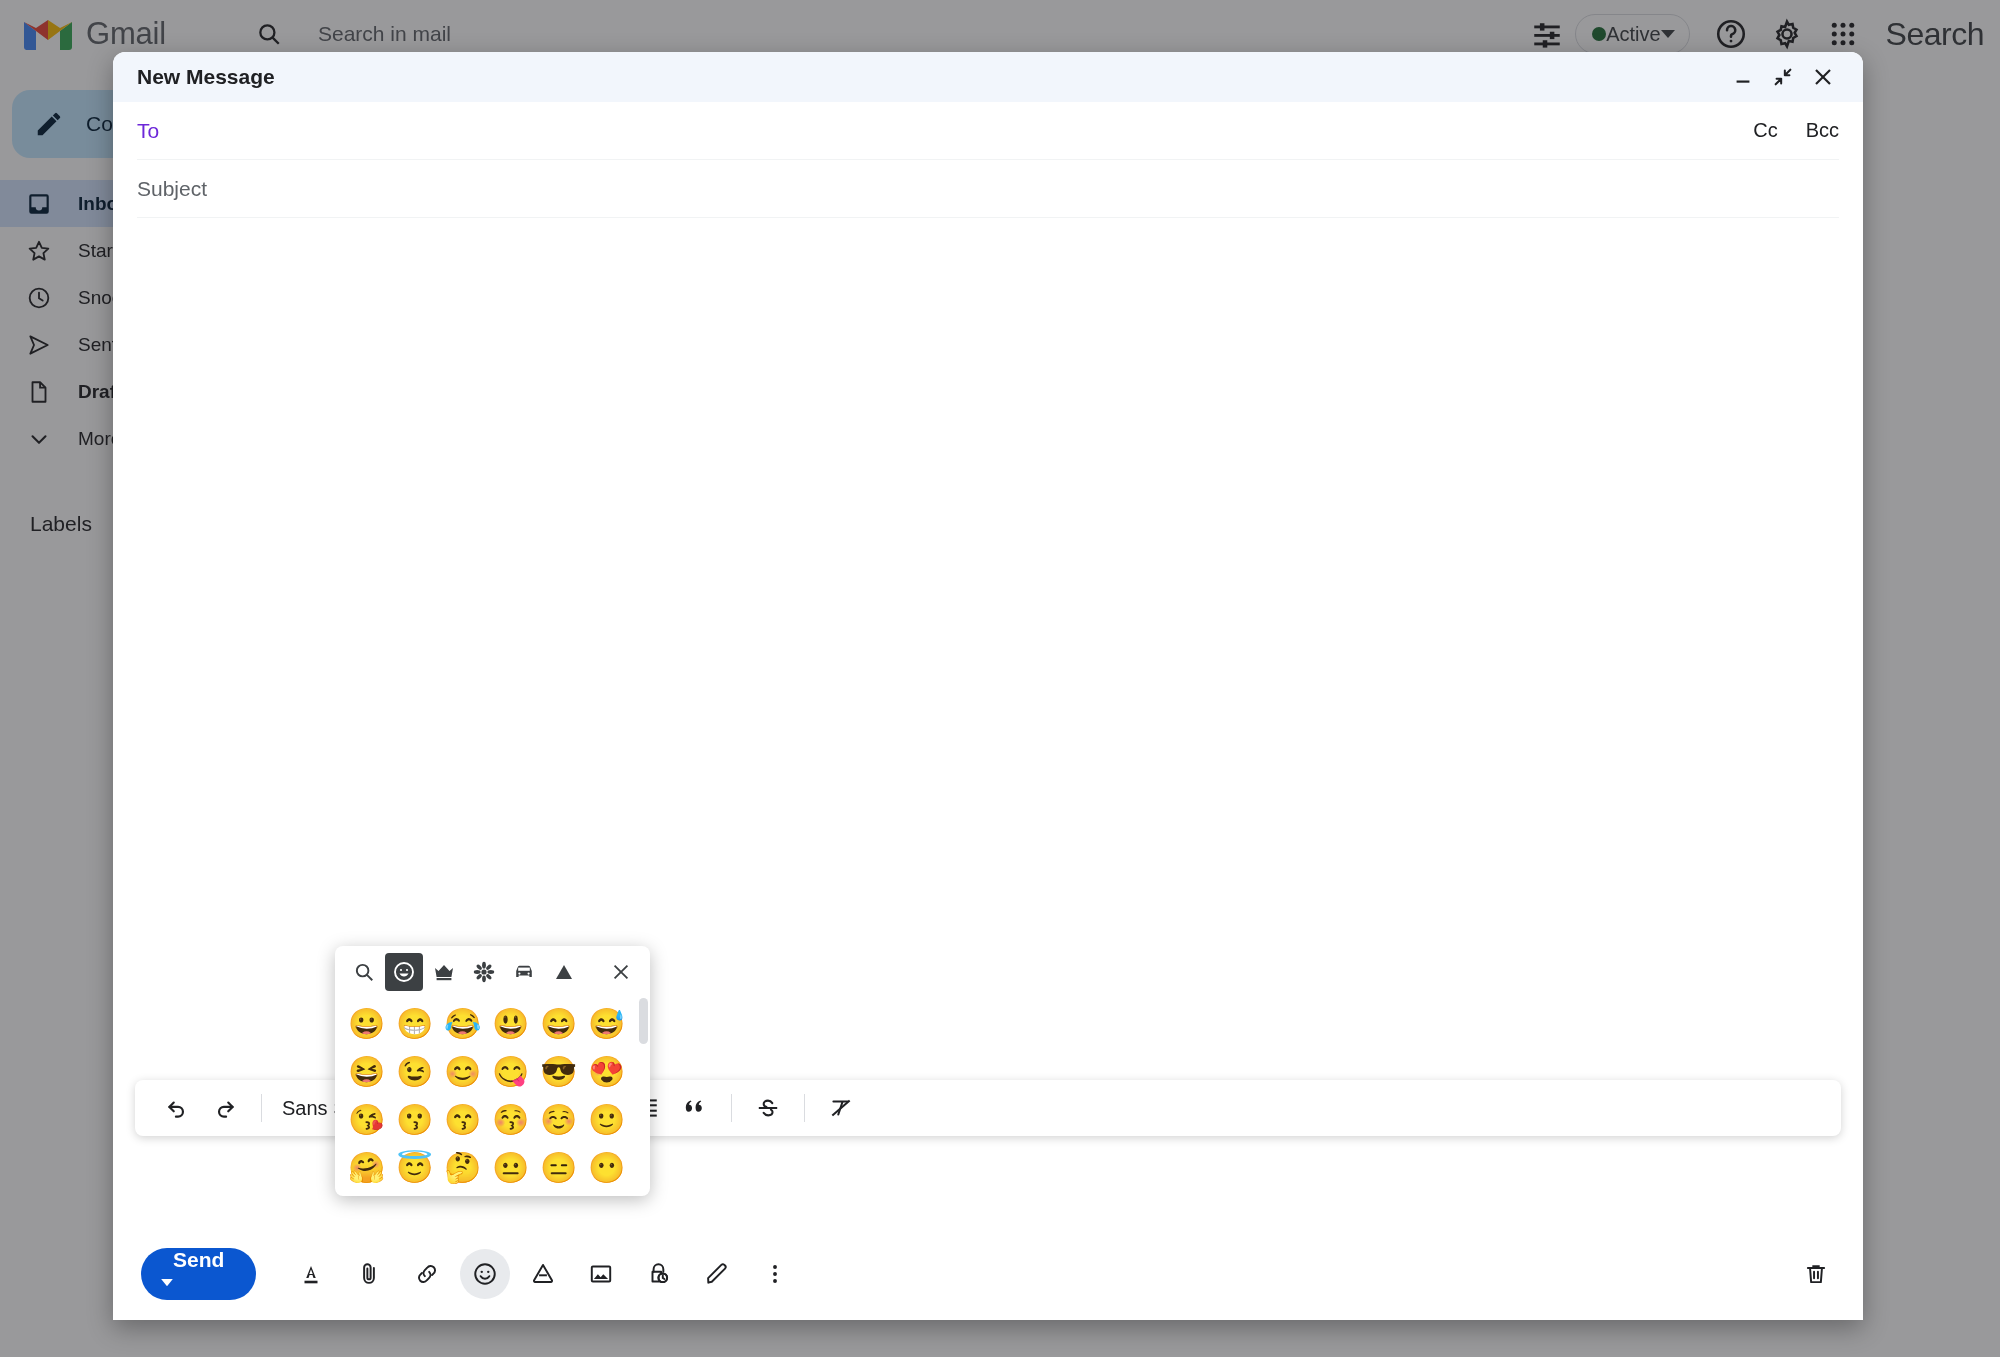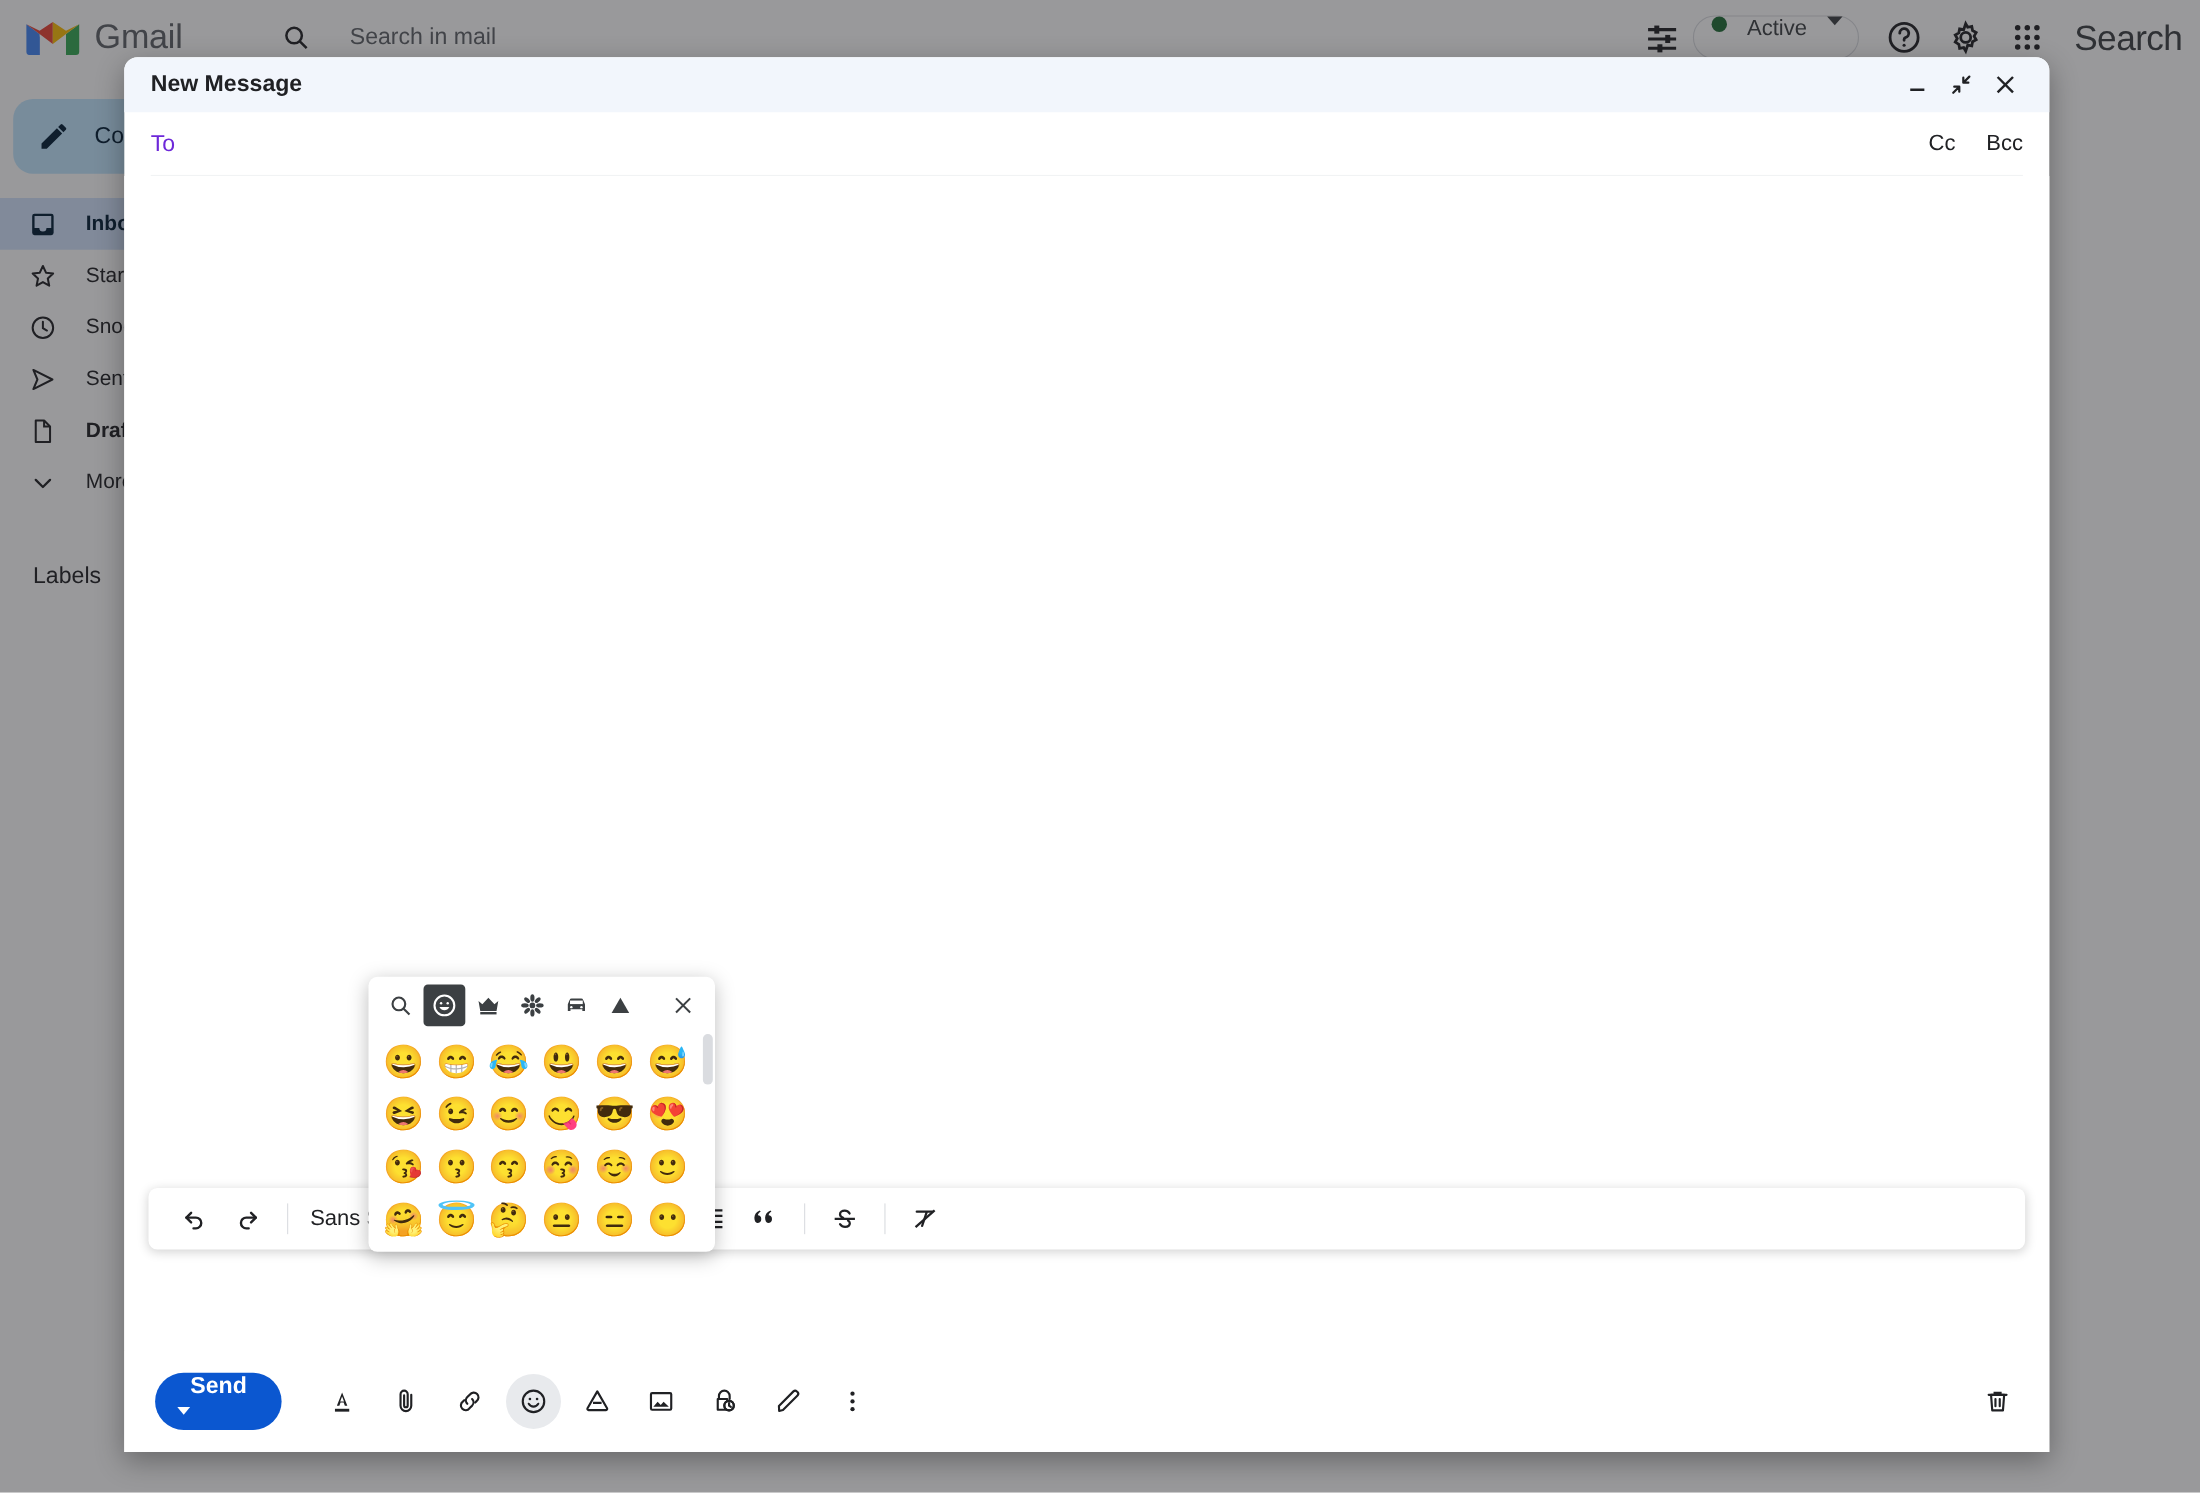--- a/index.html
+++ b/index.html
@@ -27,21 +27,21 @@
   .search-icon { width: 26px; height: 26px; }
   .search-input {
     border: 0; outline: 0; background: transparent; margin-left: 36px;
     font-size: 21px; color: #5f6368; width: 820px;
     font-family: "Liberation Sans", sans-serif;
   }
   .search-input::placeholder { color: #5f6368; opacity: 1; }
   .tune-btn { margin-left: 10px; width: 34px; height: 34px; }
   .top-right { position: absolute; right: 0; top: 0; height: 68px; display: flex; align-items: center; }
   .status-chip {
-    display: flex; gap: 18px;
+    display: flex; align-items: center; gap: 0;
     border: 1px solid #dadce0; border-radius: 20px;
     height: 40px; padding: 0 14px 0 16px; margin-right: 18px;
   }
   .status-dot { width: 14px; height: 14px; border-radius: 50%; background: #1e6b34; }
   .status-text { font-size: 20px; color: #3c4043; }
   .caret-d { width: 0; height: 0; border-left: 7px solid transparent; border-right: 7px solid transparent; border-top: 8px solid #3c4043; }
   .ic-btn { width: 46px; height: 46px; display: flex; align-items: center; justify-content: center; margin-right: 10px; }
   .google-word { font-size: 32px; color: #3c4043; margin: 0 16px 0 10px; letter-spacing: -0.5px; }
 
   
@@ -298,20 +298,23 @@
   </div>
 
   <div class="field-row">
     <span class="field-label">To</span>
     <div class="ccbcc">
       <span>Cc</span>
       <span>Bcc</span>
     </div>
   </div>
 
+  <div class="field-row">
+    <span class="field-placeholder">Subject</span>
+  </div>
 
   <div class="body-area">
 
     <div class="fmt-bar">
       <div class="fmt-btn">
         <svg width="26" height="26" viewBox="0 0 24 24" fill="none" stroke="#202124" stroke-width="2">
           <path d="M9 7L5 11l4 4" stroke-linecap="round" stroke-linejoin="round"></path>
           <path d="M5 11h8a4.5 4.5 0 0 1 0 9h-2" stroke-linecap="round"></path>
         </svg>
       </div>

